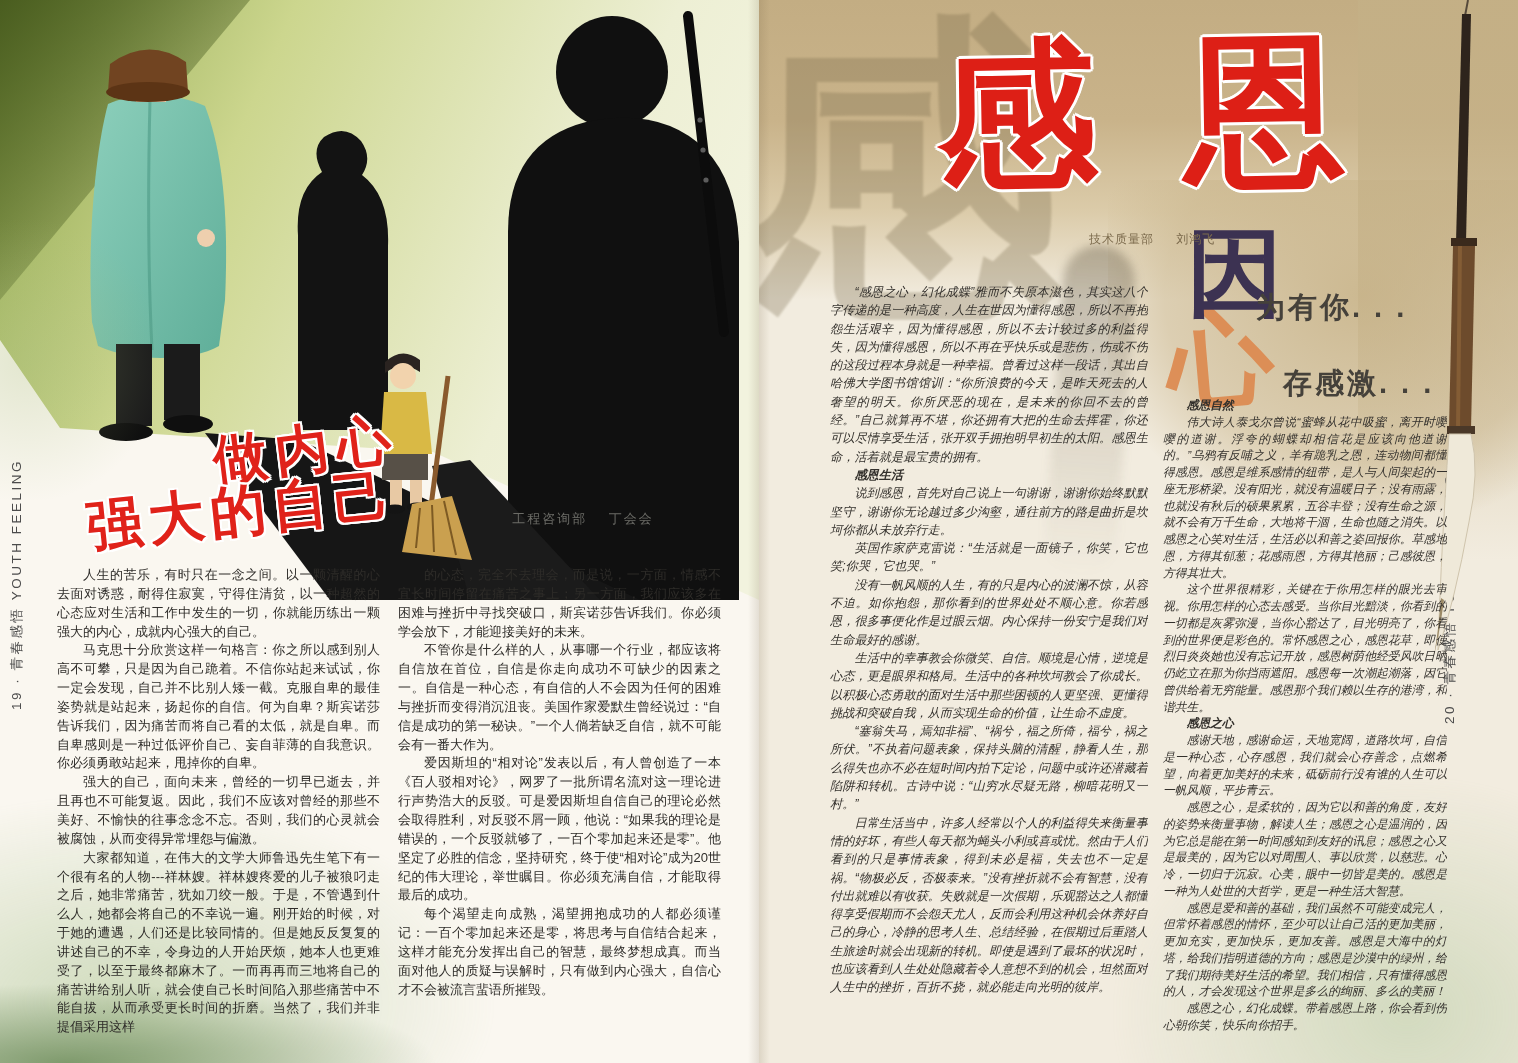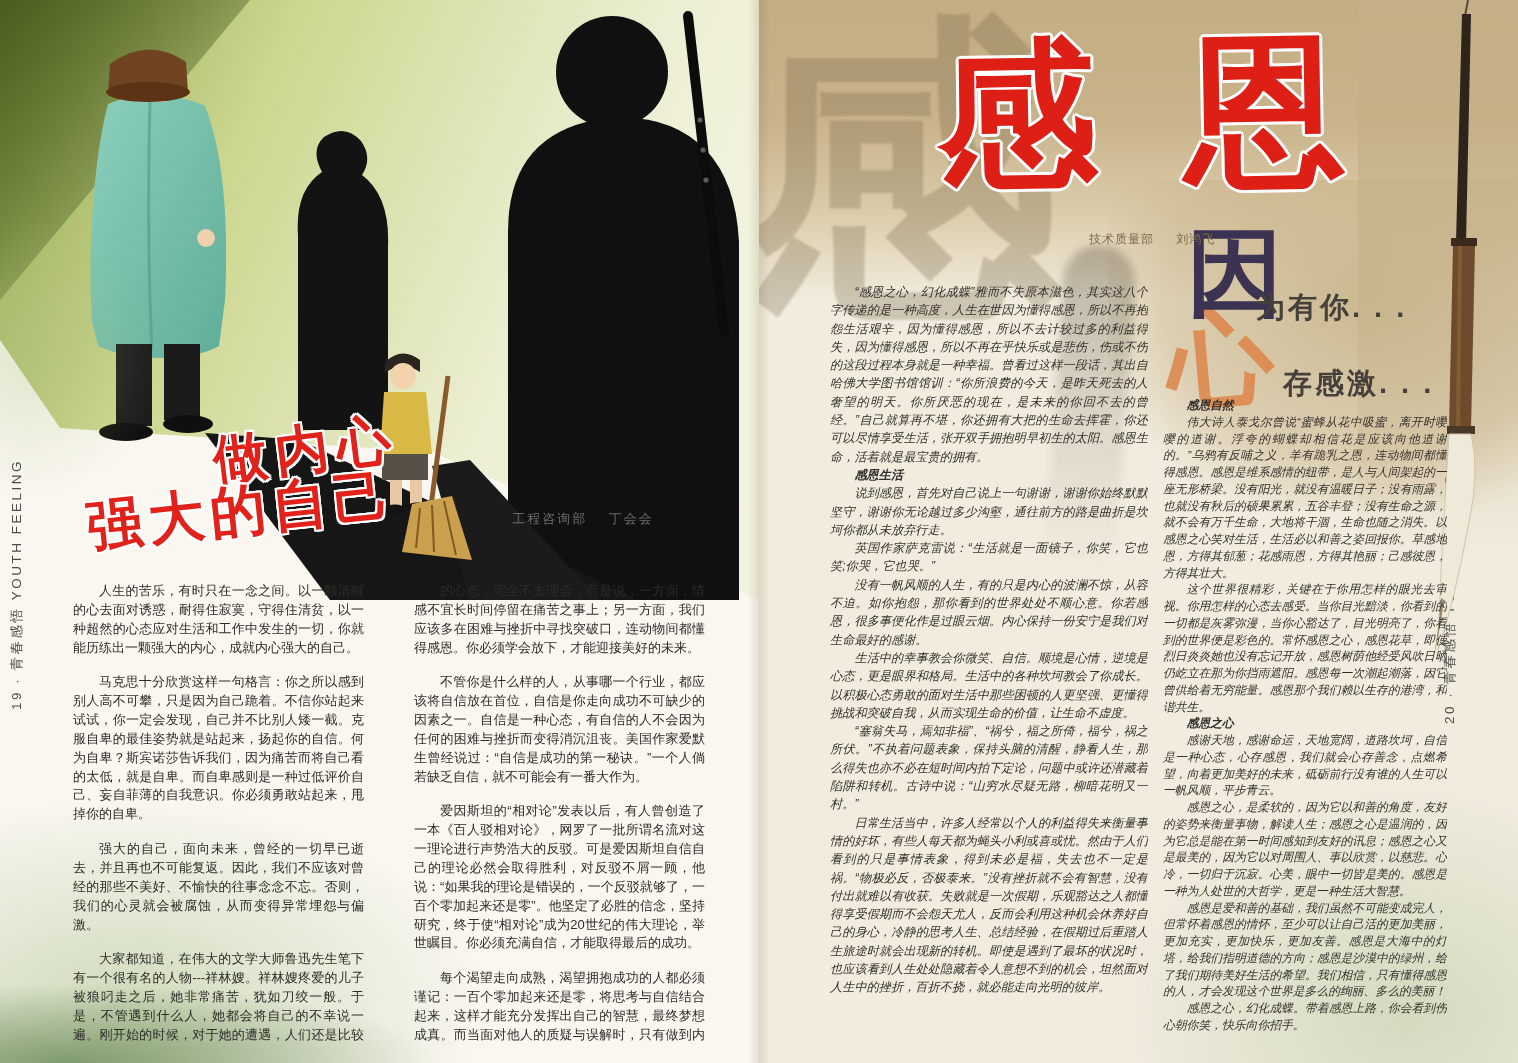--- a/index.html
+++ b/index.html
@@ -39,21 +39,21 @@
     font-weight:900;white-space:nowrap;z-index:3;
     text-shadow:-2px 0 #fff,2px 0 #fff,0 -2px #fff,0 2px #fff,-2px -2px #fff,2px 2px #fff,-2px 2px #fff,2px -2px #fff;}
   .cal-l1{left:213px;top:414px;font-size:54px;transform:rotate(-7deg);letter-spacing:8px;}
   .cal-l2{left:86px;top:474px;font-size:56px;transform:rotate(-6deg);letter-spacing:6px;}
   .byline{position:absolute;left:468px;top:510px;width:230px;text-align:center;font-size:13px;
     color:#6b6b66;letter-spacing:2px;z-index:3;}
   .byline span{margin:16px 8px;}
   .cols{position:absolute;left:57px;top:566px;width:664px;height:480px;display:flex;gap:18px;z-index:2;}
   .col{width:323px;height:100%;overflow:hidden;font-size:13px;line-height:1.45;color:#2e2c29;
     text-align:justify;}
-  .col p{margin:16px;text-indent:2em;}
+  .col p{margin:0;text-indent:2em;}
 
   
   .rp-head{position:absolute;top:0;left:0;width:100%;height:300px;
     background:linear-gradient(180deg,#c3ad83 0%,#c9b38a 40%,#dbcba9 70%,rgba(241,235,222,0) 100%);}
   .rp-side{position:absolute;top:180px;right:0;width:410px;height:330px;
     background:radial-gradient(ellipse at 62% 35%, rgba(202,182,141,.95) 0%, rgba(202,182,141,.55) 55%, rgba(202,182,141,0) 78%);}
   .rp-edgecol{position:absolute;top:0;right:0;width:160px;height:560px;
     background:linear-gradient(180deg, rgba(196,176,134,.9) 0%, rgba(196,176,134,.45) 60%, rgba(196,176,134,0) 100%);}
   .watermark{position:absolute;left:-18px;top:14px;font-size:320px;line-height:1;
     font-family:"Liberation Serif","DejaVu Serif",serif;font-weight:900;color:#6f6142;opacity:.28;
@@ -163,21 +163,21 @@
     </div>
 
     <div class="cols">
       <div class="col">
         <p>人生的苦乐，有时只在一念之间。以一颗清醒的心去面对诱惑，耐得住寂寞，守得住清贫，以一种超然的心态应对生活和工作中发生的一切，你就能历练出一颗强大的内心，成就内心强大的自己。</p>
         <p>马克思十分欣赏这样一句格言：你之所以感到别人高不可攀，只是因为自己跪着。不信你站起来试试，你一定会发现，自己并不比别人矮一截。克服自卑的最佳姿势就是站起来，扬起你的自信。何为自卑？斯宾诺莎告诉我们，因为痛苦而将自己看的太低，就是自卑。而自卑感则是一种过低评价自己、妄自菲薄的自我意识。你必须勇敢站起来，甩掉你的自卑。</p>
         <p>强大的自己，面向未来，曾经的一切早已逝去，并且再也不可能复返。因此，我们不应该对曾经的那些不美好、不愉快的往事念念不忘。否则，我们的心灵就会被腐蚀，从而变得异常埋怨与偏激。</p>
         <p>大家都知道，在伟大的文学大师鲁迅先生笔下有一个很有名的人物---祥林嫂。祥林嫂疼爱的儿子被狼叼走之后，她非常痛苦，犹如刀绞一般。于是，不管遇到什么人，她都会将自己的不幸说一遍。刚开始的时候，对于她的遭遇，人们还是比较同情的。但是她反反复复的讲述自己的不幸，令身边的人开始厌烦，她本人也更难受了，以至于最终都麻木了。一而再再而三地将自己的痛苦讲给别人听，就会使自己长时间陷入那些痛苦中不能自拔，从而承受更长时间的折磨。当然了，我们并非提倡采用这样</p>
       </div>
       <div class="col">
-        <p>的心态，完全不去理会，而是说，一方面，情感不宜长时间停留在痛苦之事上；另一方面，我们应该多在困难与挫折中寻找突破口，连动物间都懂得感恩。你必须学会放下，才能迎接美好的未来。</p>
+        <p>的心态，完全不去理会，而是说，一方面，情感不宜长时间停留在痛苦之事上；另一方面，我们应该多在困难与挫折中寻找突破口，斯宾诺莎告诉我们。你必须学会放下，才能迎接美好的未来。</p>
         <p>不管你是什么样的人，从事哪一个行业，都应该将自信放在首位，自信是你走向成功不可缺少的因素之一。自信是一种心态，有自信的人不会因为任何的困难与挫折而变得消沉沮丧。美国作家爱默生曾经说过：“自信是成功的第一秘诀。”一个人倘若缺乏自信，就不可能会有一番大作为。</p>
         <p>爱因斯坦的“相对论”发表以后，有人曾创造了一本《百人驳相对论》，网罗了一批所谓名流对这一理论进行声势浩大的反驳。可是爱因斯坦自信自己的理论必然会取得胜利，对反驳不屑一顾，他说：“如果我的理论是错误的，一个反驳就够了，一百个零加起来还是零”。他坚定了必胜的信念，坚持研究，终于使“相对论”成为20世纪的伟大理论，举世瞩目。你必须充满自信，才能取得最后的成功。</p>
         <p>每个渴望走向成熟，渴望拥抱成功的人都必须谨记：一百个零加起来还是零，将思考与自信结合起来，这样才能充分发挥出自己的智慧，最终梦想成真。而当面对他人的质疑与误解时，只有做到内心强大，自信心才不会被流言蜚语所摧毁。</p>
       </div>
     </div>
 
     <div class="wash wash-left-mid"></div>
     <div class="wash wash-left-bottom"></div>
     <div class="wash wash-left-corner"></div>
 

